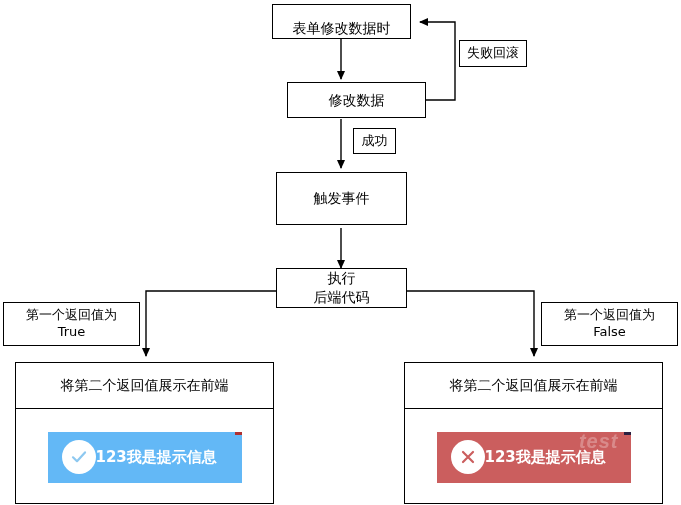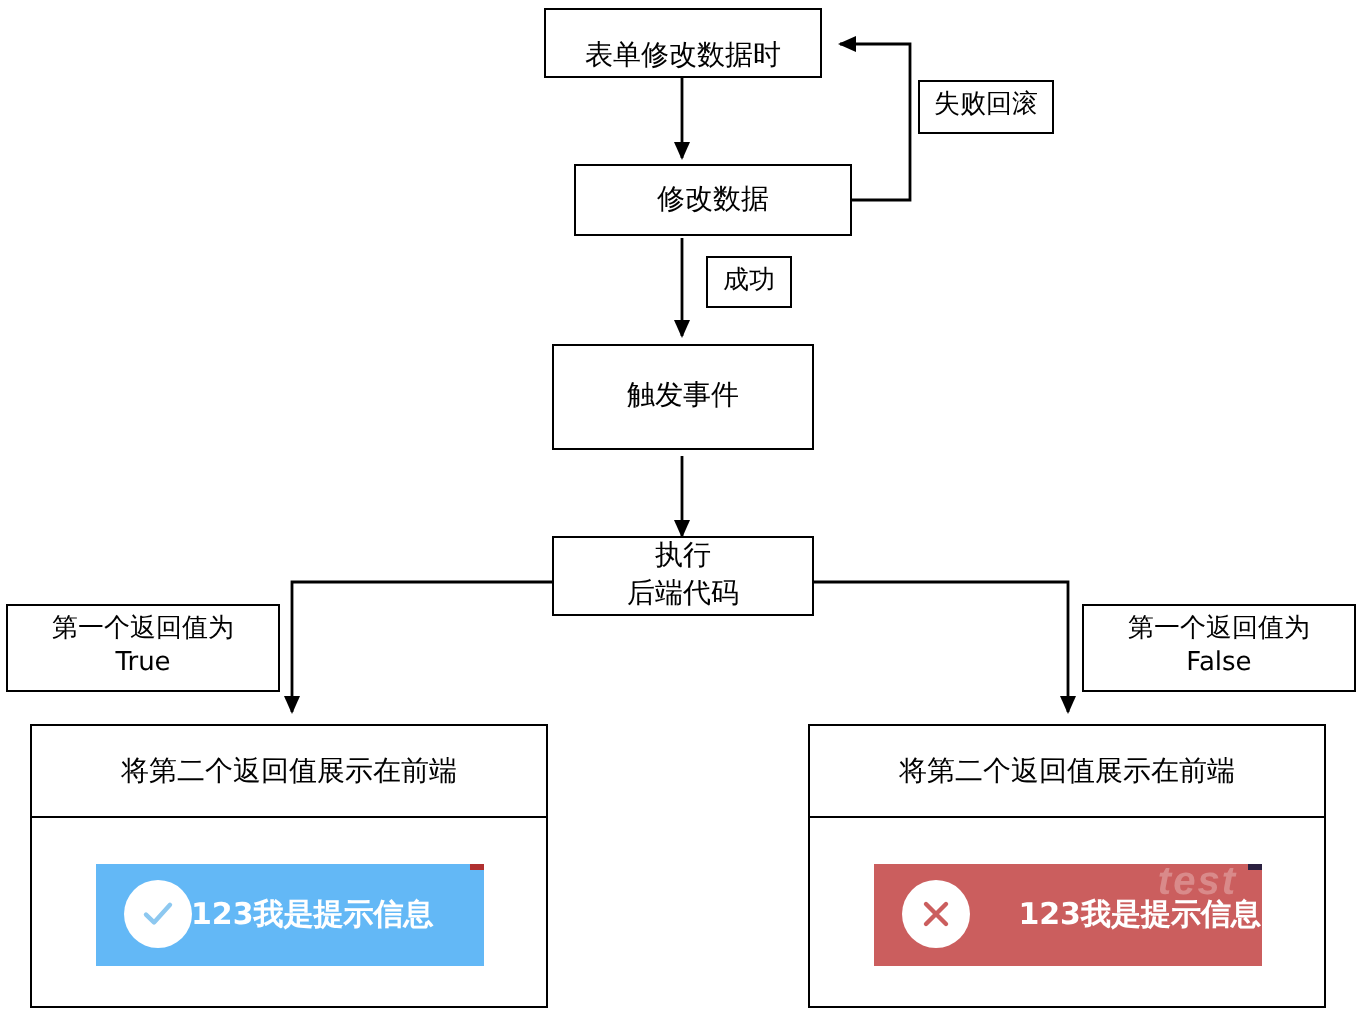--- a/index.html
+++ b/index.html
@@ -133,21 +133,21 @@
   .toast .msg {
     font-family: "DejaVu Sans", "Liberation Sans", sans-serif;
     font-size: 15px;
     font-weight: bold;
     color: #ffffff;
     white-space: nowrap;
     position: relative;
     z-index: 2;
   }
   .toast-success { background: #63b8f6; }
-  .toast-error   { background: #cb5e5e; justify-content: space-between; }
+  .toast-error   { background: #cb5e5e; }
 </style>
 </head>
 <body>
 
 <div id="canvas">
 
   <svg id="edges" viewBox="0 0 681 505" width="681" height="505">
     <defs>
       <marker id="arrow" markerWidth="10" markerHeight="10" refX="8" refY="4" orient="auto" markerUnits="userSpaceOnUse">
         <path d="M0,0 L9,4 L0,8 z" fill="#000000"></path>

